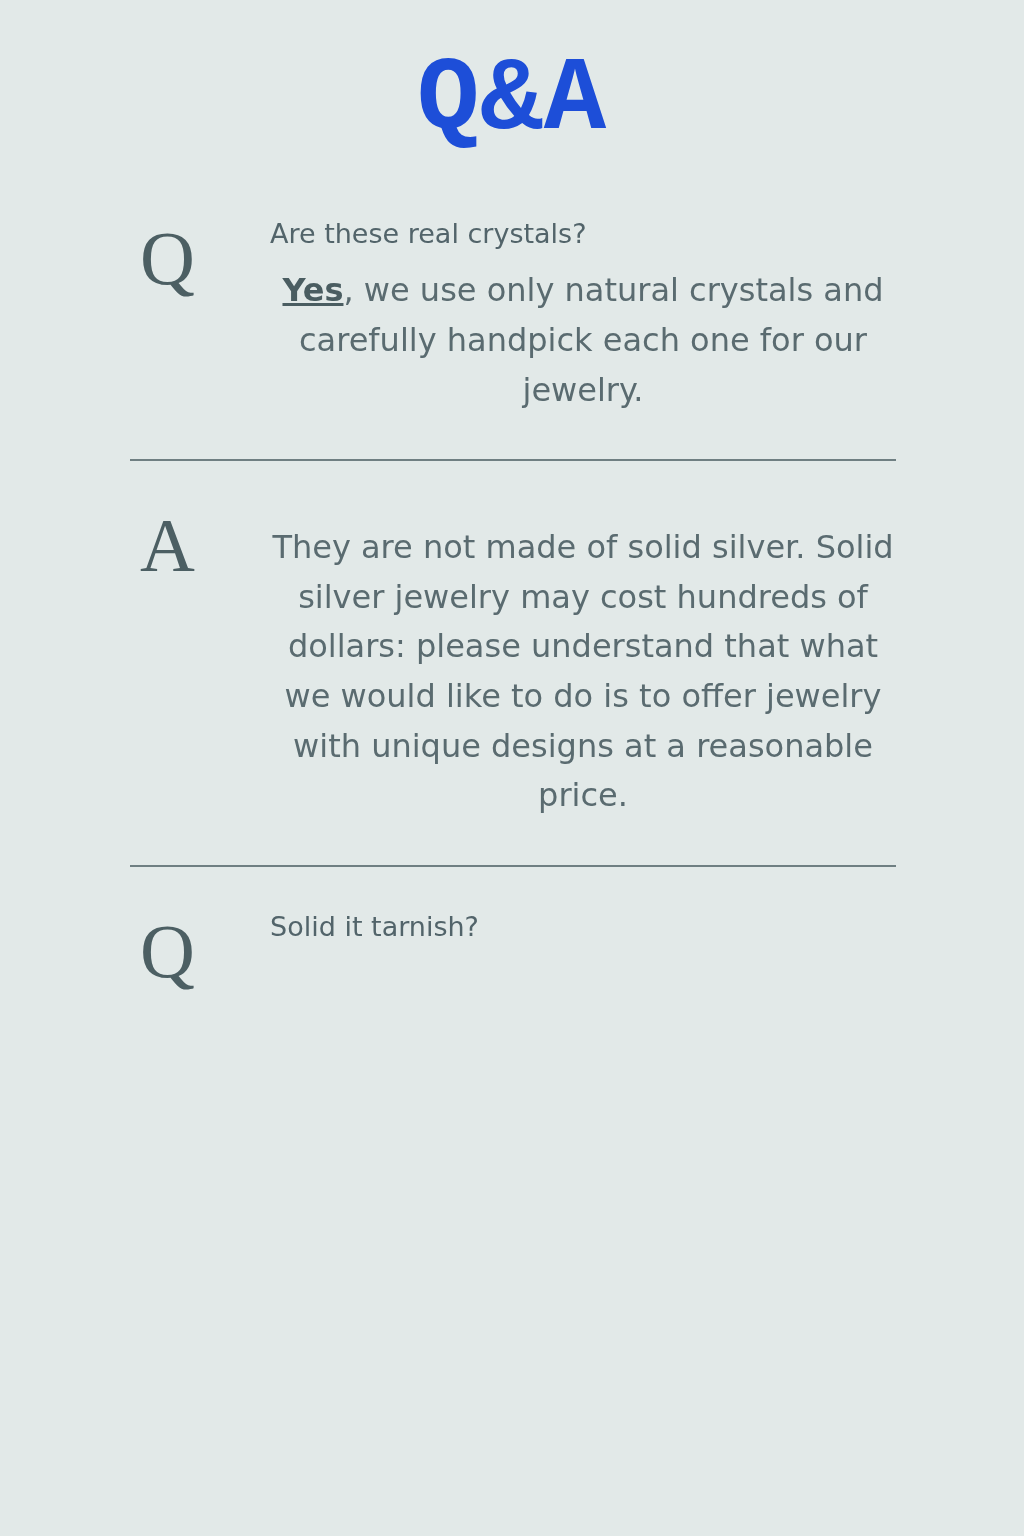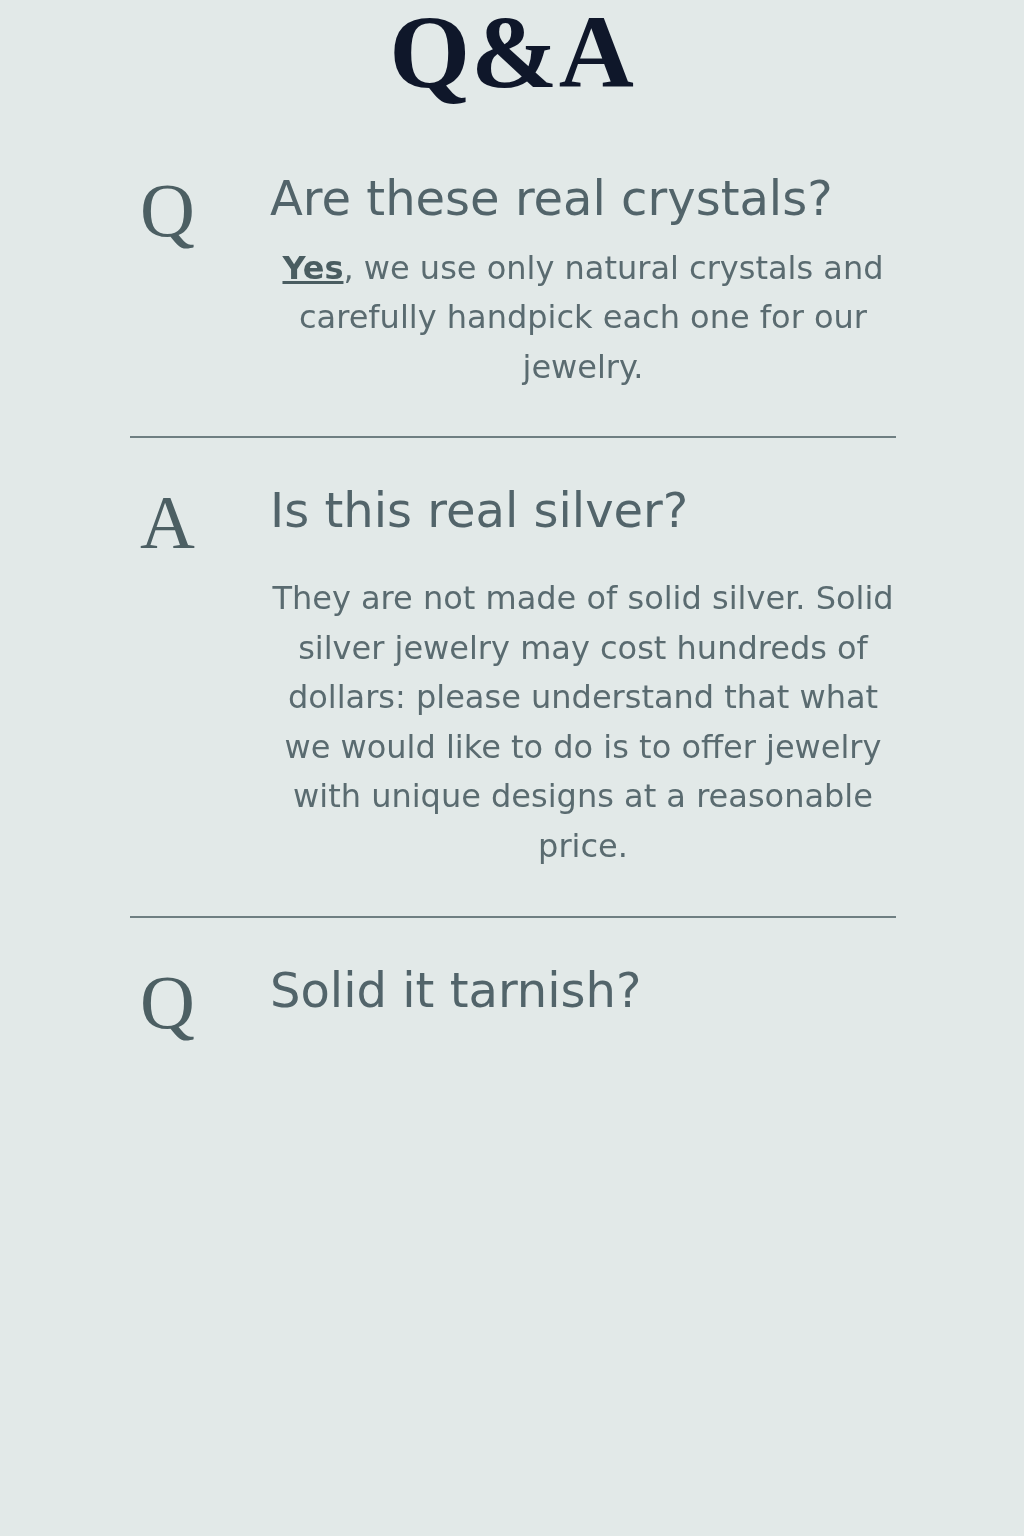--- a/index.html
+++ b/index.html
@@ -15,26 +15,27 @@
     overflow: hidden;
   }
   .page {
     position: relative;
     width: 1024px;
     height: 1536px;
     box-sizing: border-box;
     padding: 0;
   }
   .page-title {
-    font-family: Liberation Serif, serif;
+    font-family: Liberation Mono, monospace;
     font-size: 104px;
     line-height: 1;
     text-align: center;
-    color: #0f172a;
+    color: #1d4ed8;
     letter-spacing: 1px;
+    padding-top: 48px;
     margin: 0;
   }
   .qa-list {
     margin: 0;
     padding: 0;
   }
   .qa-item {
     display: flex;
     align-items: flex-start;
     padding: 0 128px 0 140px;
@@ -48,21 +49,21 @@
     width: 130px;
     flex: 0 0 130px;
     text-align: left;
     margin-top: 4px;
   }
   .qa-body {
     flex: 1 1 auto;
     min-width: 0;
   }
   .qa-question {
-    font-size: 48px;
+    font-size: 27px;
     line-height: 1.2;
     color: #52646a;
     margin: 0 0 16px 0;
     font-weight: 400;
   }
   .qa-answer-p {
     font-size: 32px;
     line-height: 1.55;
     color: #5a6b70;
     margin: 0 0 22px 0;
@@ -103,21 +104,20 @@
         <div class="qa-question">Are these real crystals?</div>
         <p class="qa-answer-p"><span class="lead-emph">Yes</span><span>, we use only natural crystals and carefully handpick each one for our jewelry.</span></p>
       </div>
     </div>
 
     <div class="divider"></div>
 
     <div class="qa-item block-2">
       <div class="qa-marker">A</div>
       <div class="qa-body">
-        <div class="qa-question">Is this real silver?</div>
         <div class="spacer-sm"></div>
         <p class="qa-answer-p">They are not made of solid silver. Solid silver jewelry may cost hundreds of dollars: please understand that what we would like to do is to offer jewelry with unique designs at a reasonable price.</p>
       </div>
     </div>
 
     <div class="divider"></div>
 
     <div class="qa-item block-3">
       <div class="qa-marker">Q</div>
       <div class="qa-body">

